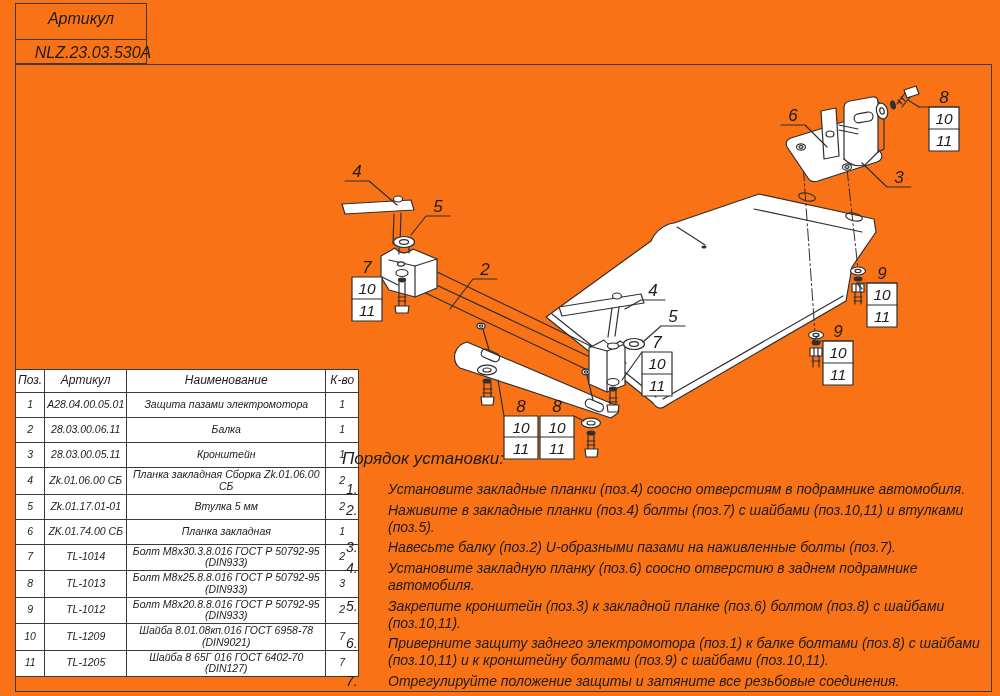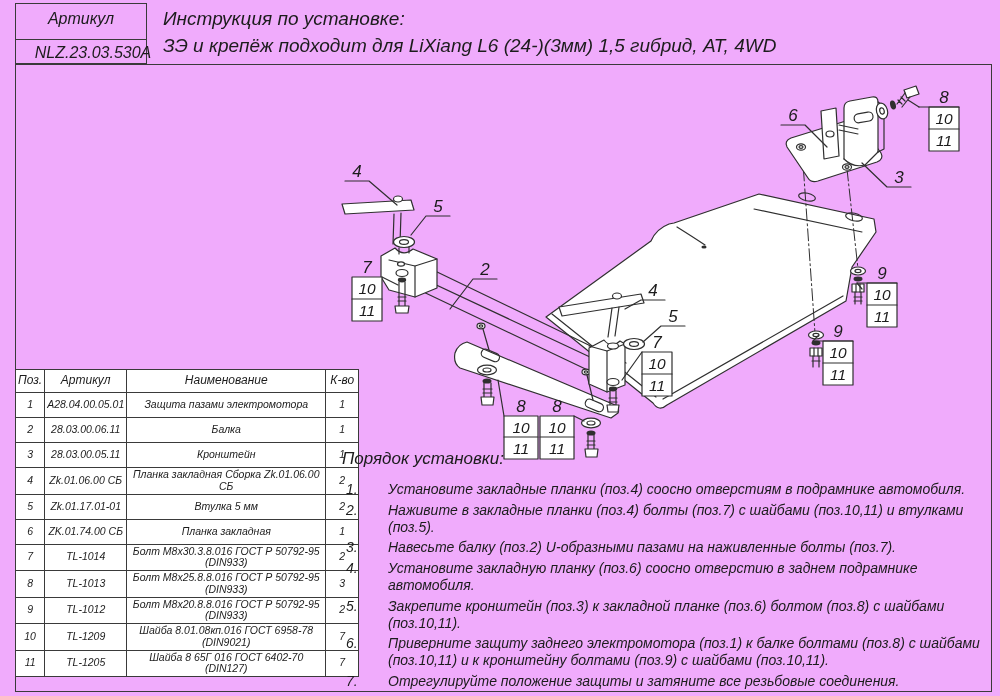--- a/index.html
+++ b/index.html
@@ -1,16 +1,16 @@
 <!DOCTYPE html>
 <html><head>
 <meta charset="utf-8">
 <style>
   html,body{margin:0;padding:0;background:#f4f4f2;}
-  .page{position:relative;width:1000px;height:696px;background:#f0abfc;
+  .page{position:relative;width:1000px;height:696px;background:#f97316;
         font-family:"Liberation Sans",sans-serif;font-style:italic;color:#1c1c1c;overflow:hidden;}
   .abs{position:absolute;}
   
   .article-box{left:15px;top:3px;width:132px;height:61px;border:1.5px solid #3a3a3a;box-sizing:border-box;}
   .article-box .lbl{position:absolute;left:0;top:6px;width:100%;text-align:center;font-size:16px;}
   .article-box .divider{position:absolute;left:0;top:35px;width:100%;border-top:1.2px solid #3a3a3a;}
   .article-box .val{position:absolute;left:12px;top:40px;width:100%;text-align:center;font-size:16px;}
   .title-block{left:163px;top:5px;width:828px;}
   .title-line{font-size:19px;line-height:27px;white-space:nowrap;}
   
@@ -38,24 +38,20 @@
 </head>
 <body>
 
 <div class="page">
 
   <div class="abs article-box">
     <div class="lbl">Артикул</div>
     <div class="divider"></div>
     <div class="val">NLZ.23.03.530A</div>
   </div>
-  <div class="abs title-block">
-    <div class="title-line">Инструкция по установке:</div>
-    <div class="title-line">ЗЭ и крепёж подходит для LiXiang L6 (24-)(3мм) 1,5 гибрид, АТ, 4WD</div>
-  </div>
 
   <div class="abs frame">
 
     <svg class="draw" viewBox="15 64 974 625" xmlns="http://www.w3.org/2000/svg">
       <g stroke="#2f2f2f" fill="none" stroke-width="1.2" stroke-linejoin="round" stroke-linecap="round">
 
         <g>
           <path d="M673,222 L758,193 L873,218 L875,231 L851,266 L845,300 L666,404 Q658,411 652,402 L545,316 L650,240 Q655,228 668,223 Z" fill="#ffffff"></path>
           <path d="M753,208 L861,231"></path>
           <path d="M662,398 L842,295"></path>

